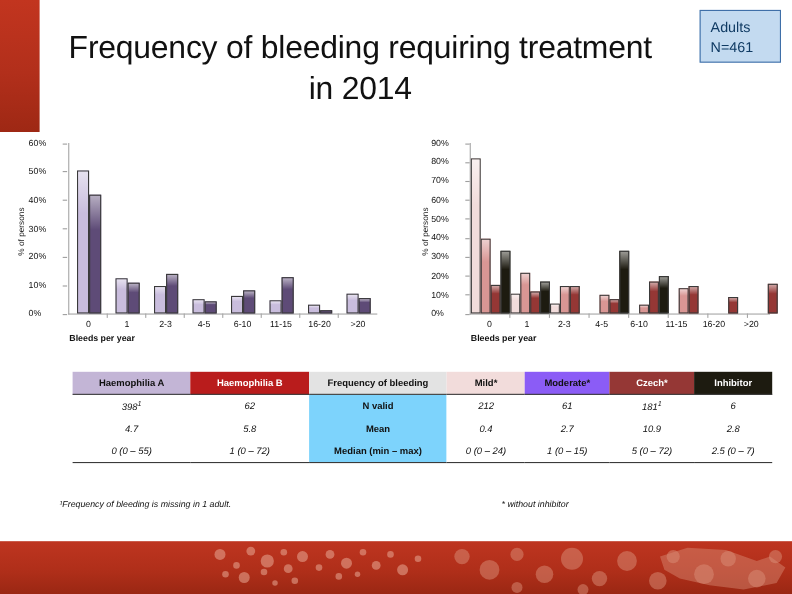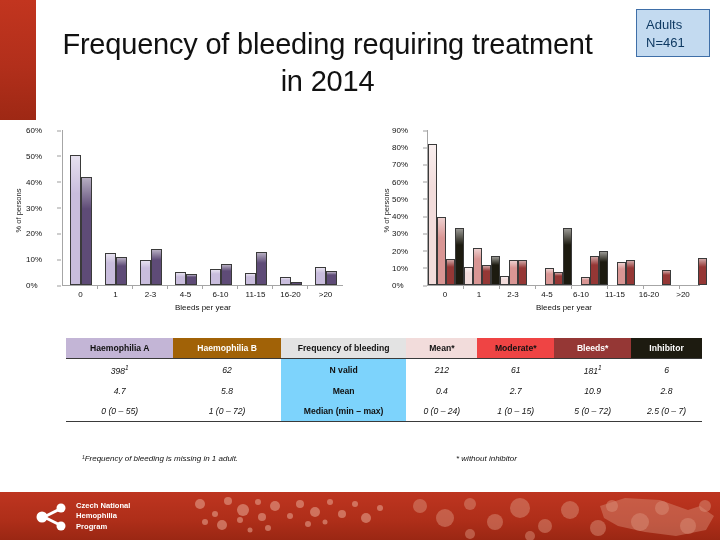--- a/index.html
+++ b/index.html
@@ -73,22 +73,22 @@
   .bar{width:11px;box-sizing:border-box;border:0.9px solid #3a3a3a;
        position:relative;}
   .bar.thin{width:9px;}
   .bar.zero{border:none;background:none !important;}
   .bar .gloss{position:absolute;left:0;right:0;top:0;height:30%;
               background:linear-gradient(180deg,rgba(255,255,255,.55),rgba(255,255,255,0));}
 
   .xlabels{position:absolute;left:0;width:100%;top:100%;display:flex;margin-top:5px;}
   .xlab{flex:1;text-align:center;font-size:8px;color:#111;white-space:nowrap;}
   .xtitle{
-    position:absolute;top:100%;margin-top:18px;width:100%;text-align:center;
-    font-size:8px;color:#111;font-weight:normal;
+    position:absolute;top:100%;margin-top:18px;width:100%;text-align:left;
+    font-size:8px;color:#111;font-weight:bold;
   }
 
   
   .tbl{
     position:absolute;left:66px;top:338px;width:636px;
     border-collapse:collapse;table-layout:fixed;
   }
   .tbl th{
     font-size:8.6px;font-weight:bold;padding:5px 2px;text-align:center;
     border:none;
@@ -98,21 +98,21 @@
     background:#fff;border:none;color:#111;
   }
   .tbl td.freq{font-weight:bold;font-style:normal;background:#7dd3fc;}
   .tbl .row-top td{border-top:1.3px solid #3a3a3a;}
   .tbl .row-last td{border-bottom:1.3px solid #3a3a3a;}
   .tbl tr.hdr th{border-bottom:1.3px solid #3a3a3a;}
   sup{font-size:6.5px;}
 
   
   .fn{position:absolute;font-size:8px;font-style:italic;color:#111;}
-  .fn1{left:54px;top:454px;margin-left:28px;}
+  .fn1{left:54px;top:454px;}
   .fn2{left:456px;top:454px;}
 
   
   .footer{
     position:absolute;left:0;bottom:0;width:720px;height:48px;
     background:linear-gradient(180deg,#BE3520 0%,#AE2E19 60%,#9A2713 100%);
     overflow:hidden;
   }
   .footer-svg{position:absolute;left:0;top:0;width:720px;height:48px;}
   .logo{
@@ -351,25 +351,25 @@
           <div class="xlab">&gt;20</div>
         </div>
       <div class="xtitle">Bleeds per year</div>
     </div>
   </div>
 
   <table class="tbl">
     <thead>
       <tr class="hdr">
           <th style="background: rgb(195, 181, 214); color: rgb(17, 17, 17); width: 17%;">Haemophilia A</th>
-          <th style="background: #a16207; color: rgb(255, 255, 255); width: 17%;">Haemophilia B</th>
+          <th style="background: #b91c1c; color: rgb(255, 255, 255); width: 17%;">Haemophilia B</th>
           <th style="background: rgb(227, 227, 227); color: rgb(17, 17, 17); width: 20%;">Frequency of bleeding</th>
-          <th style="background: rgb(242, 220, 219); color: rgb(17, 17, 17); width: 11%;">Mean*</th>
-          <th style="background: #ef4444; color: rgb(17, 17, 17); width: 12%;">Moderate*</th>
-          <th style="background: rgb(149, 55, 53); color: rgb(255, 255, 255); width: 12%;">Bleeds*</th>
+          <th style="background: rgb(242, 220, 219); color: rgb(17, 17, 17); width: 11%;">Mild*</th>
+          <th style="background: #8b5cf6; color: rgb(17, 17, 17); width: 12%;">Moderate*</th>
+          <th style="background: rgb(149, 55, 53); color: rgb(255, 255, 255); width: 12%;">Czech*</th>
           <th style="background: rgb(29, 27, 16); color: rgb(255, 255, 255); width: 11%; margin-top: 16px;">Inhibitor</th>
         </tr>
     </thead>
     <tbody>
         <tr class="row-top">
           <td>398<sup>1</sup></td>
           <td>62</td>
           <td class="freq">N valid</td>
           <td>212</td>
           <td>61</td>
@@ -438,29 +438,15 @@
         <circle cx="612" cy="14" r="6"></circle>
           <circle cx="640" cy="30" r="9"></circle>
         <circle cx="662" cy="16" r="7"></circle>
           <circle cx="688" cy="34" r="8"></circle>
         <circle cx="705" cy="14" r="6"></circle>
           <circle cx="470" cy="42" r="5"></circle>
         <circle cx="530" cy="44" r="5"></circle>
       </g>
       <path d="M600 14 L625 6 L660 8 L688 18 L700 14 L714 24 L706 38 L676 44 L645 40 L618 34 L604 26 Z" fill="#D98E78" opacity="0.45"></path>
     </svg>
-    <div class="logo">
-      <svg class="logo-mark" viewBox="0 0 34 28">
-        <line x1="8" y1="14" x2="24" y2="6" stroke="#ffffff" stroke-width="3"></line>
-        <line x1="8" y1="14" x2="24" y2="22" stroke="#ffffff" stroke-width="3"></line>
-        <circle cx="6" cy="14" r="5.5" fill="#ffffff"></circle>
-        <circle cx="25" cy="5" r="4.5" fill="#ffffff"></circle>
-        <circle cx="25" cy="23" r="4.5" fill="#ffffff"></circle>
-      </svg>
-      <div class="logo-text">
-        <div>Czech National</div>
-        <div>Hemophilia</div>
-        <div>Program</div>
-      </div>
-    </div>
   </div>
 
 </div>
 
 </body></html>

